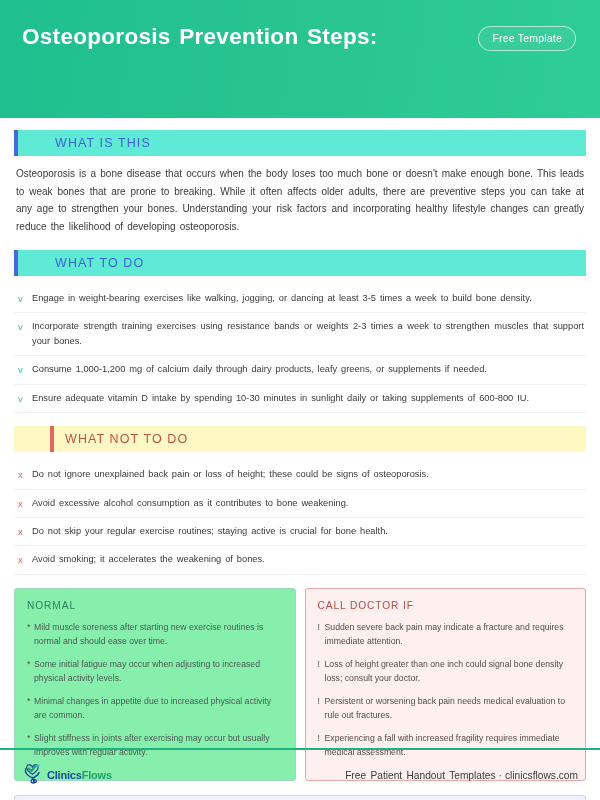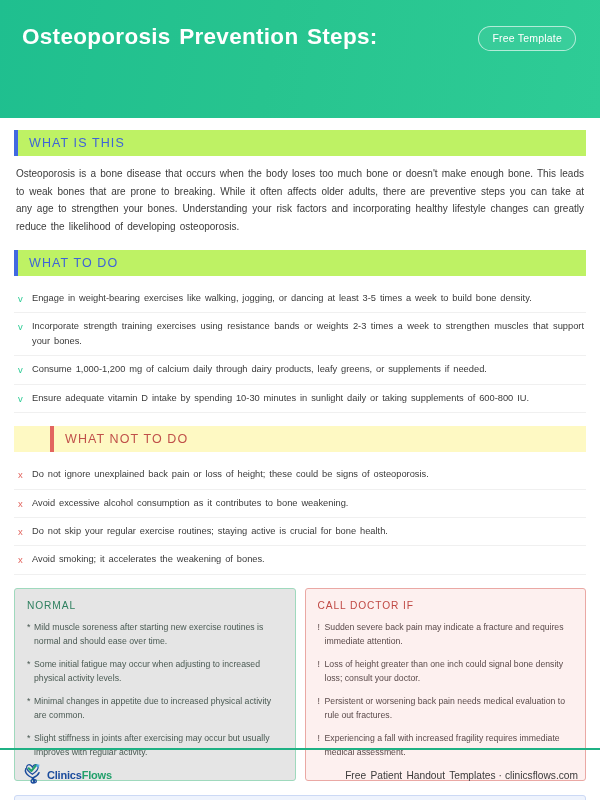--- a/index.html
+++ b/index.html
@@ -55,21 +55,21 @@
     height: 26px;
     margin-bottom: 9px;
     padding-left: 0;
   }
   .sec-head .bar { width: 4px; height: 26px; flex: 0 0 4px; }
   .sec-head .txt {
     font-size: 12.5px;
     letter-spacing: 1.1px;
     padding-left: 11px;
   }
-  .sec-blue { background: #bef264; }
+  .sec-blue { background: #5eead4; gap: 26px; }
   .sec-blue .bar { background: #4169e1; }
   .sec-blue .txt { color: #3e63d8; }
   .sec-red  { background: #fef9c3; padding-left: 36px; }
   .sec-red  .bar { background: #e2655f; }
   .sec-red  .txt { color: #c0504a; }
 
   .para {
     font-size: 10px;
     line-height: 1.75;
     color: #3a3a3a;
@@ -118,21 +118,21 @@
     letter-spacing: 0.9px;
   }
   .card .row {
     display: flex;
     font-size: 8.7px;
     line-height: 1.62;
     margin-bottom: 9px;
   }
   .card .row .mk { flex: 0 0 7px; }
   .card-normal {
-    background: #e5e5e5;
+    background: #86efac;
     border: 1px solid #9fd9bd;
   }
   .card-normal h4 { color: #2f8060; }
   .card-normal .row, .card-normal .row .mk { color: #4a5a53; }
   .card-doctor {
     background: #fdf0ef;
     border: 1px solid #eaa8a4;
   }
   .card-doctor h4 { color: #c04a45; }
   .card-doctor .row, .card-doctor .row .mk { color: #5a4a4a; }

